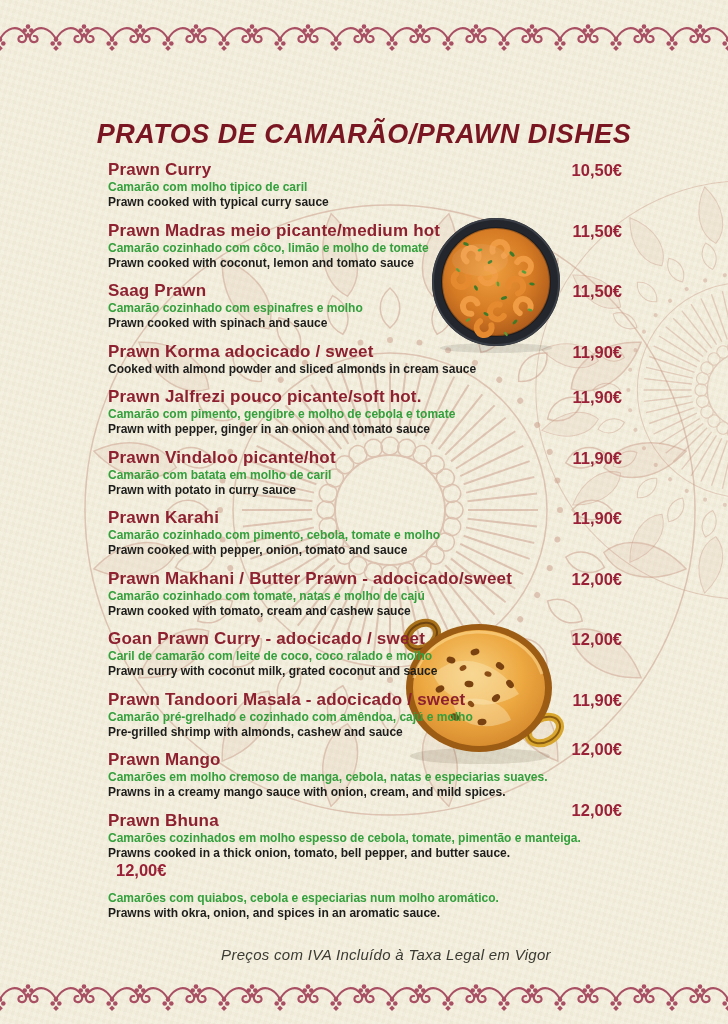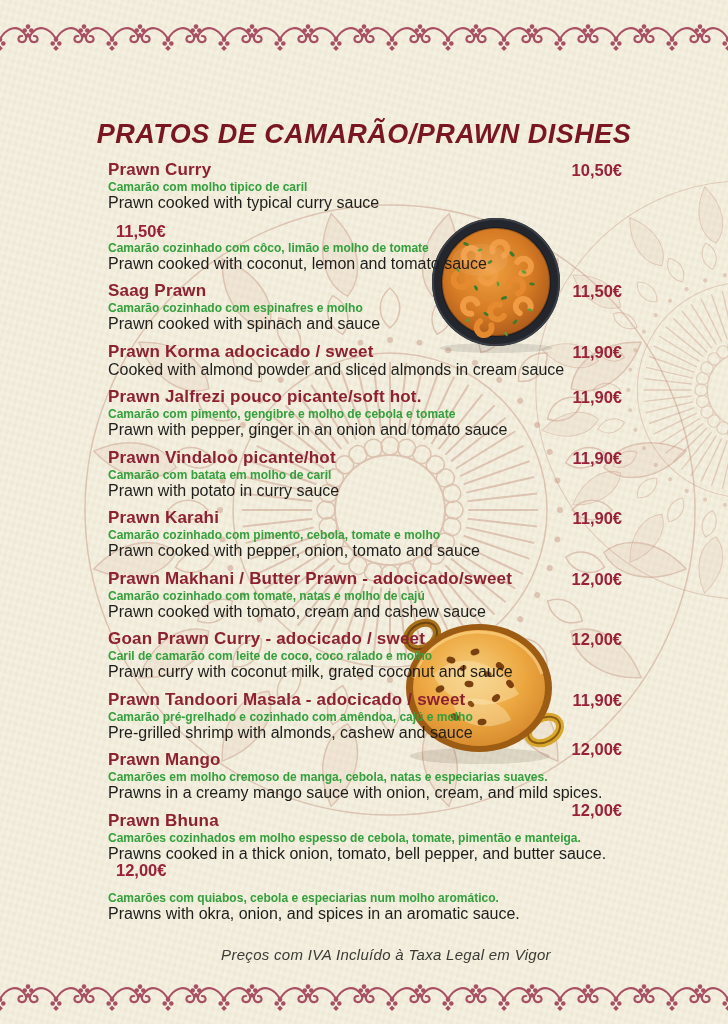--- a/index.html
+++ b/index.html
@@ -24,21 +24,21 @@
     text-align:center; font-size:27px; font-weight:bold;
     letter-spacing:.5px; color:#7a1522;font-style:italic;
   }
   .menu-list { position:absolute; top:161px; left:84px; right:106px; z-index:3;margin-left:24px; }
   .item { margin-bottom:12px; }
   .row { display:flex; justify-content:space-between; align-items:flex-start; }
   .name { font-size:17px; line-height:18.5px; font-weight:bold; color:#8e2130; letter-spacing:.2px; }
   .price { font-size:16.5px; line-height:18.5px; font-weight:bold; color:#9a2137; white-space:nowrap; margin-left:8px; }
   .price.raised { transform:translateY(-11px); }
   .desc-pt { font-size:12px; line-height:13.5px; font-weight:bold; color:#33a03c; margin-top:1.5px; }
-  .desc-en { font-size:16px; line-height:13.5px; font-weight:normal; color:#1d1d1b; margin-top:1.5px; }
+  .desc-en { font-size:12px; line-height:13.5px; font-weight:bold; color:#1d1d1b; margin-top:1.5px; }
   .photo { position:absolute; z-index:2; }
   .photo-bowl { left:420px; top:214px; width:152px; height:140px; }
   .photo-kadai { left:378px; top:604px; width:207px; height:162px; }
   .footer-note {
     position:absolute; top:946px; left:0; right:0; z-index:3;
     text-align:center; font-style:italic; font-size:15px;
     letter-spacing:.3px; color:#3b3b33;padding-left:44px;
   }
 </style>
 </head>
@@ -515,20 +515,21 @@
       <div class="row">
         <span class="name">Prawn Curry</span>
         <span class="price">10,50€</span>
       </div>
       <div class="desc-pt">Camarão com molho tipico de caril</div>
       <div class="desc-en">Prawn cooked with typical curry sauce</div>
     </div>
 
     <div class="item">
       <div class="row">
+        <span class="name">Prawn Madras meio picante/medium hot</span>
         <span class="price">11,50€</span>
       </div>
       <div class="desc-pt">Camarão cozinhado com côco, limão e molho de tomate</div>
       <div class="desc-en">Prawn cooked with coconut, lemon and tomato sauce</div>
     </div>
 
     <div class="item">
       <div class="row">
         <span class="name">Saag Prawn</span>
         <span class="price">11,50€</span>

